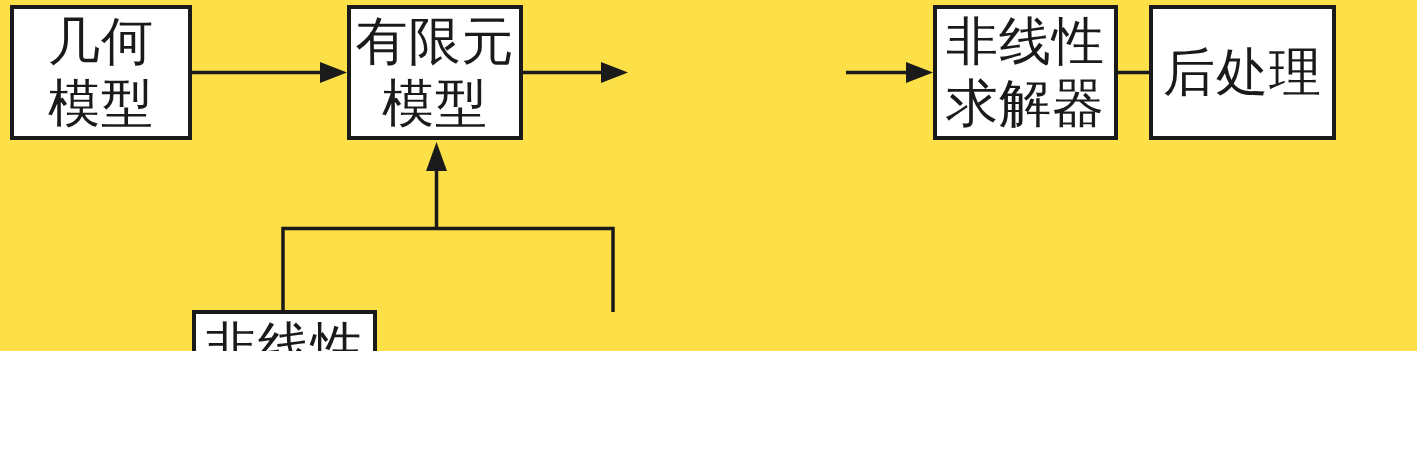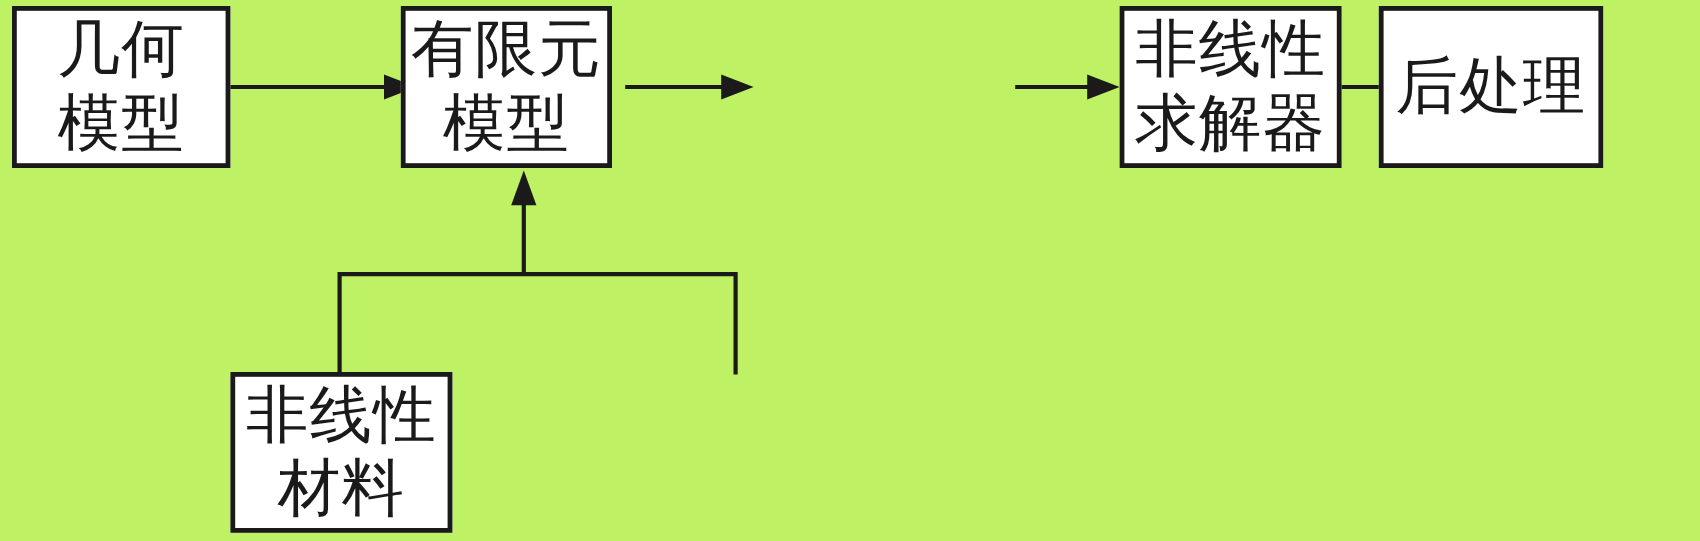--- a/index.html
+++ b/index.html
@@ -1,21 +1,21 @@
 <!DOCTYPE html>
 <html><head>
 <meta charset="utf-8">
 <style>
   * { margin: 0; padding: 0; box-sizing: border-box; }
   html, body { background: #ffffff; }
   .canvas {
     position: relative;
     width: 1417px;
-    height: 451px;
-    background: #bef264;
+    height: 351px;
+    background: #fde047;
     font-family: "Liberation Serif", "DejaVu Serif", serif;
     overflow: hidden;
   }
   .edges-layer {
     position: absolute;
     left: 0; top: 0;
     width: 1417px; height: 451px;
   }
   .node {
     position: absolute;
@@ -66,21 +66,21 @@
       <line x1="436.5" y1="227" x2="436.5" y2="168" stroke="#1a1a1a" stroke-width="3.5"></line>
       <polygon points="436.5,142 426,171 447,171" fill="#1a1a1a"></polygon>
     </g>
   </svg>
 
   <div class="node" style="left:10px;  top:5px; width:182px; height:135px;">
     <span class="node-label">几何
 模型</span>
   </div>
 
-  <div class="node" style="left:334px; top:5px; width:176px; height:135px;">
+  <div class="node" style="left:347px; top:5px; width:176px; height:135px;">
     <span class="node-label">有限元
 模型</span>
   </div>
 
 
   <div class="node" style="left:933px; top:5px; width:185px; height:135px;">
     <span class="node-label">非线性
 求解器</span>
   </div>
 

